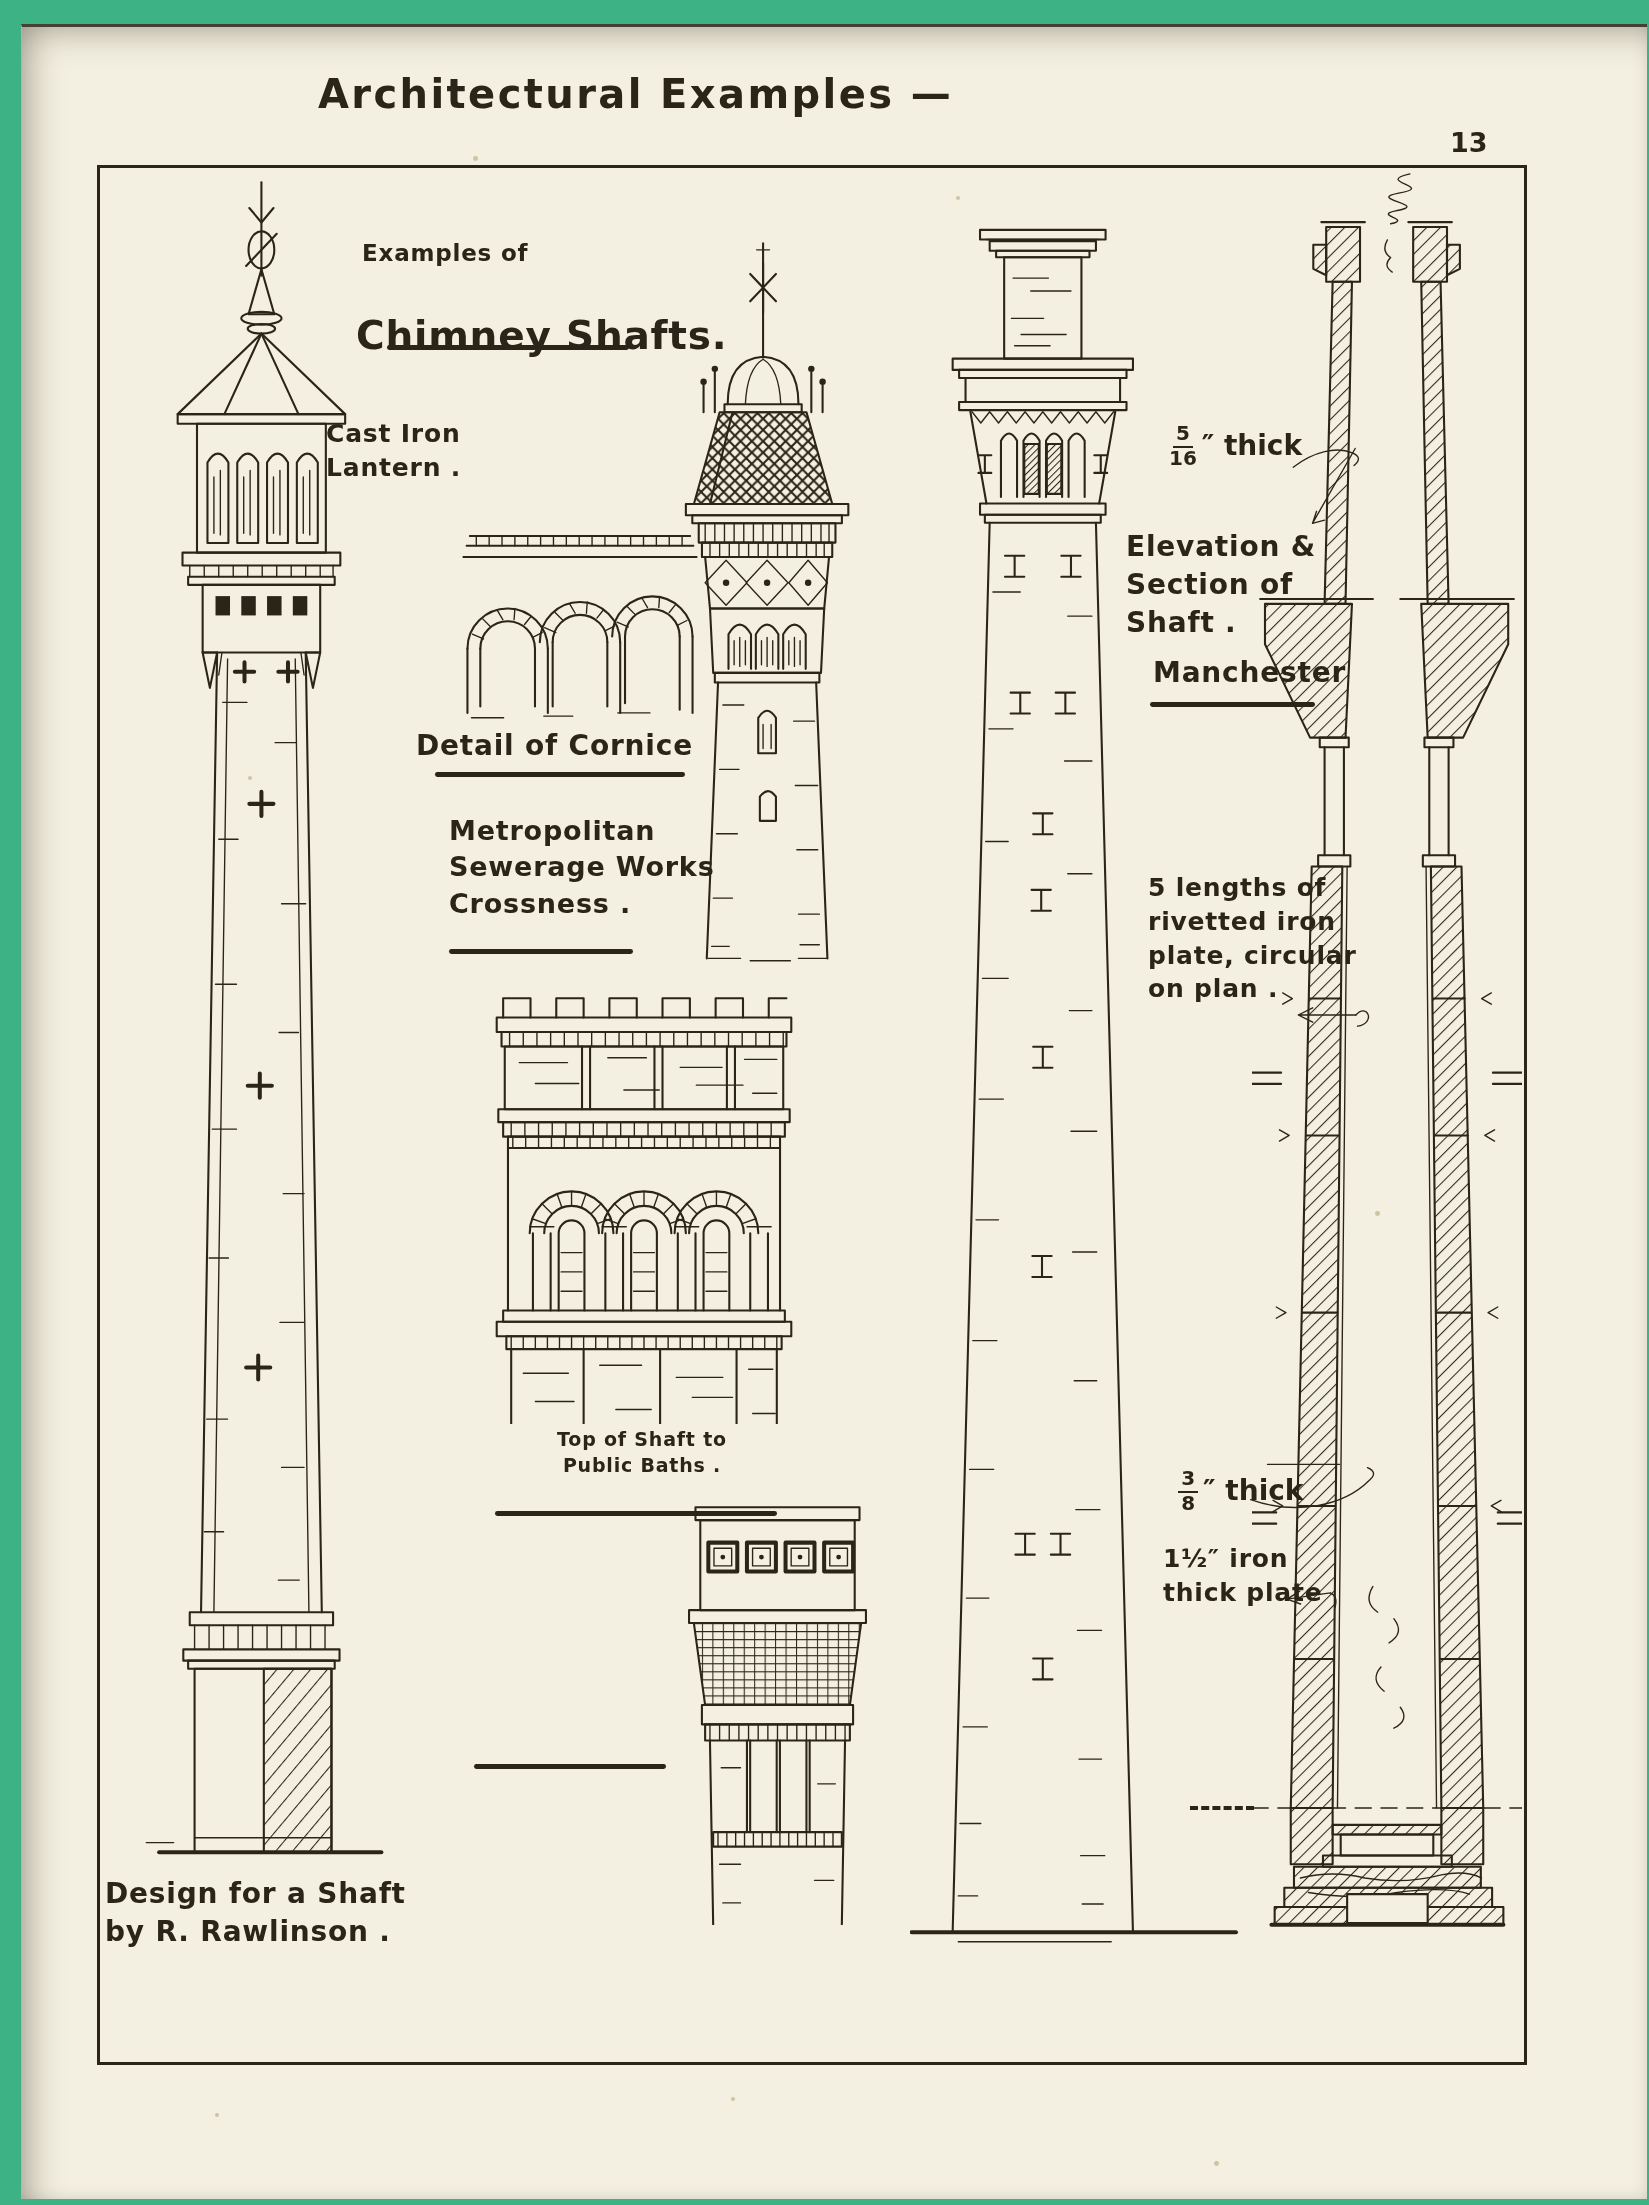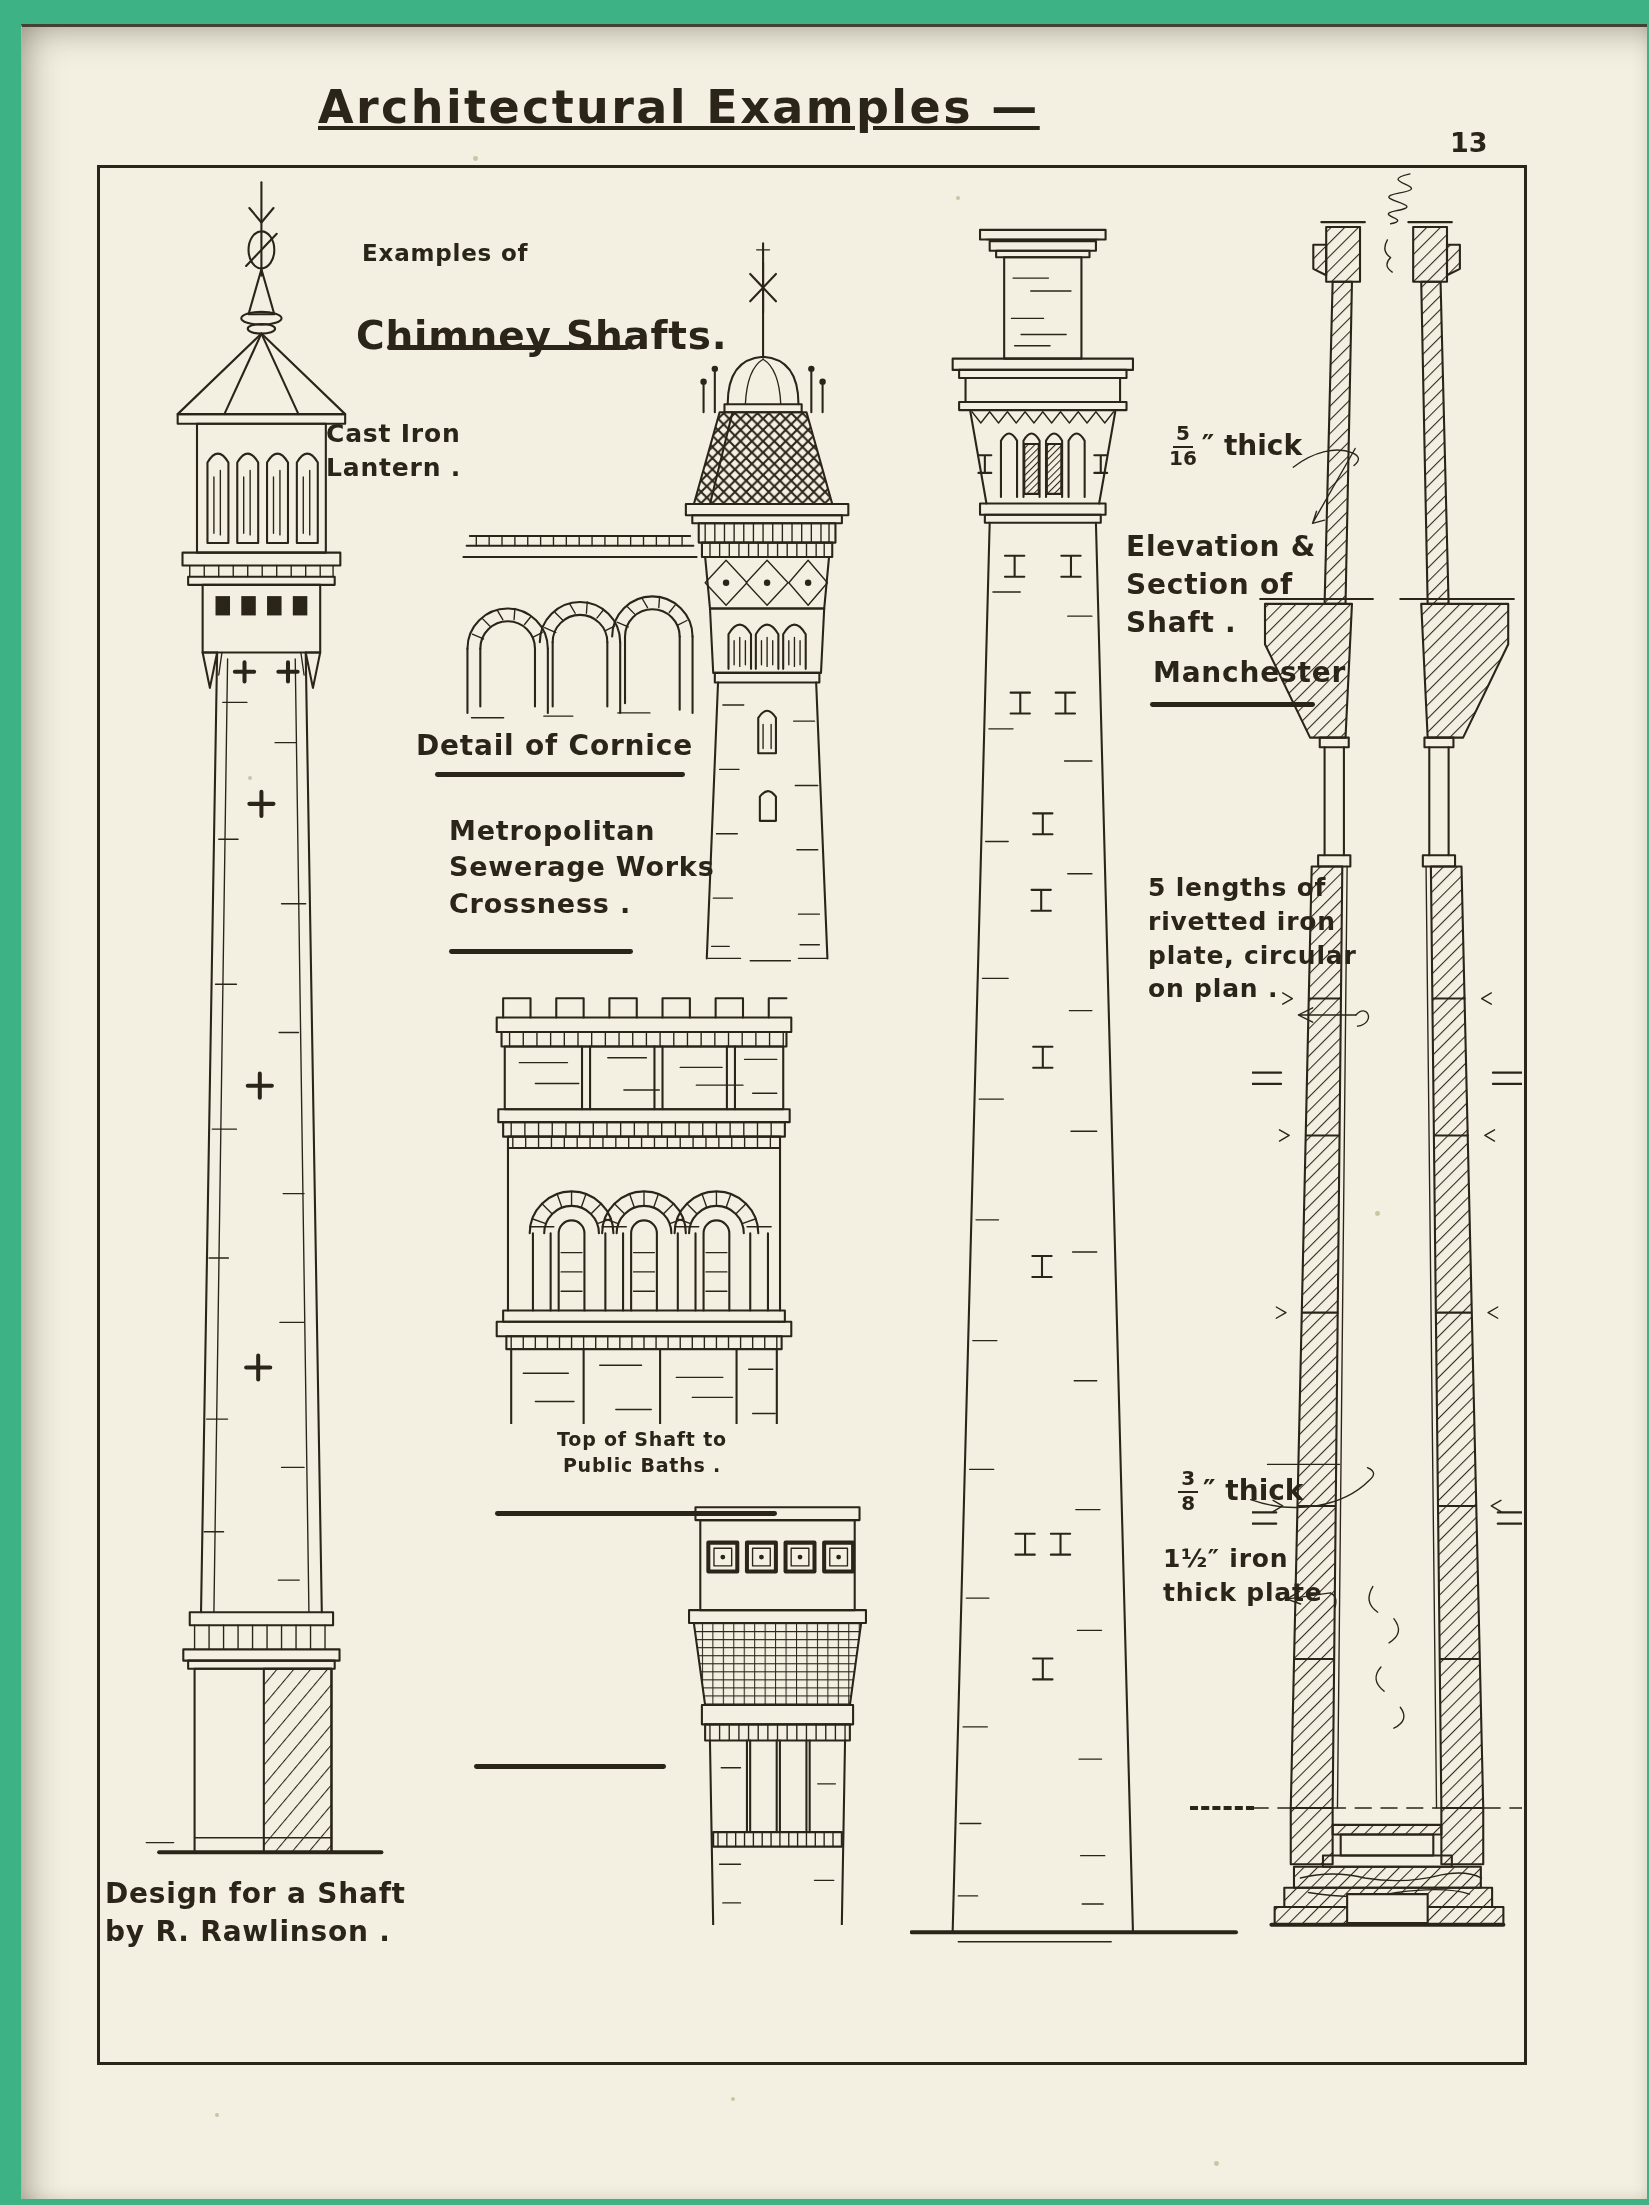--- a/index.html
+++ b/index.html
@@ -12,21 +12,21 @@
   .stage{position:relative;width:1650px;height:2205px;background:var(--green);overflow:hidden;}
   .paper{
     position:absolute;left:21px;top:24px;right:3.2px;bottom:6.4px;
     background:var(--paper);
     border-top:3.2px solid rgba(40,34,22,.85);
     border-left:1.6px solid rgba(40,34,22,.3);
     box-shadow:inset 21px 17.7px 39px -21px rgba(50,45,30,.55), inset -8px -8px 19.3px -13px rgba(50,45,30,.25);
   }
   .frame{position:absolute;left:97px;top:165px;width:1424px;height:1894px;border:3.2px solid var(--ink);}
   .hand{position:absolute;color:var(--ink);font-weight:bold;white-space:pre-line;letter-spacing:0.8px;line-height:1.35;}
-  .title{position:absolute;left:318px;top:80px;font-size:46px;font-weight:bold;letter-spacing:2.4px;color:var(--ink);text-decoration:underline;}
+  .title{position:absolute;left:318px;top:71px;font-size:40px;font-weight:bold;letter-spacing:2.4px;color:var(--ink);}
   .pagenum{position:absolute;left:1450px;top:127px;font-size:27px;color:var(--ink);font-weight:bold;}
   .rule{position:absolute;height:4.8px;background:var(--ink);border-radius:2.4px;}
   .draw{position:absolute;}
   .draw *{stroke:var(--ink);stroke-width:2.6;stroke-linecap:round;stroke-linejoin:round;}
   .draw *:not([fill]){fill:none;}
   .draw .fill{fill:var(--ink);stroke:none;}
   .draw .thin{stroke-width:1.7;}
   .draw .thick{stroke-width:5;}
   .frac-row{position:absolute;display:flex;align-items:center;color:var(--ink);font-weight:bold;}
   .frac{display:inline-flex;flex-direction:column;align-items:center;font-size:20px;line-height:1.05;}

